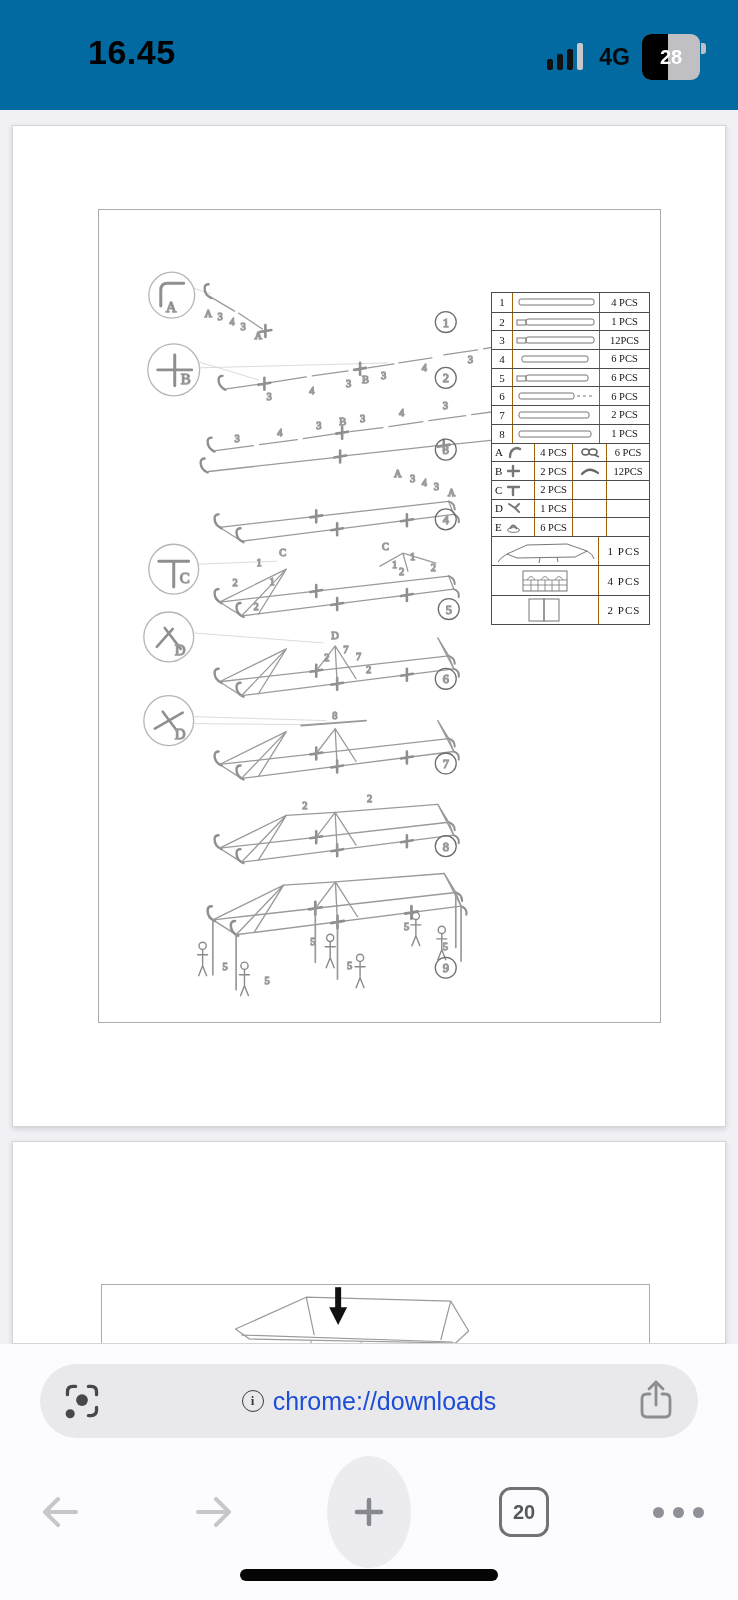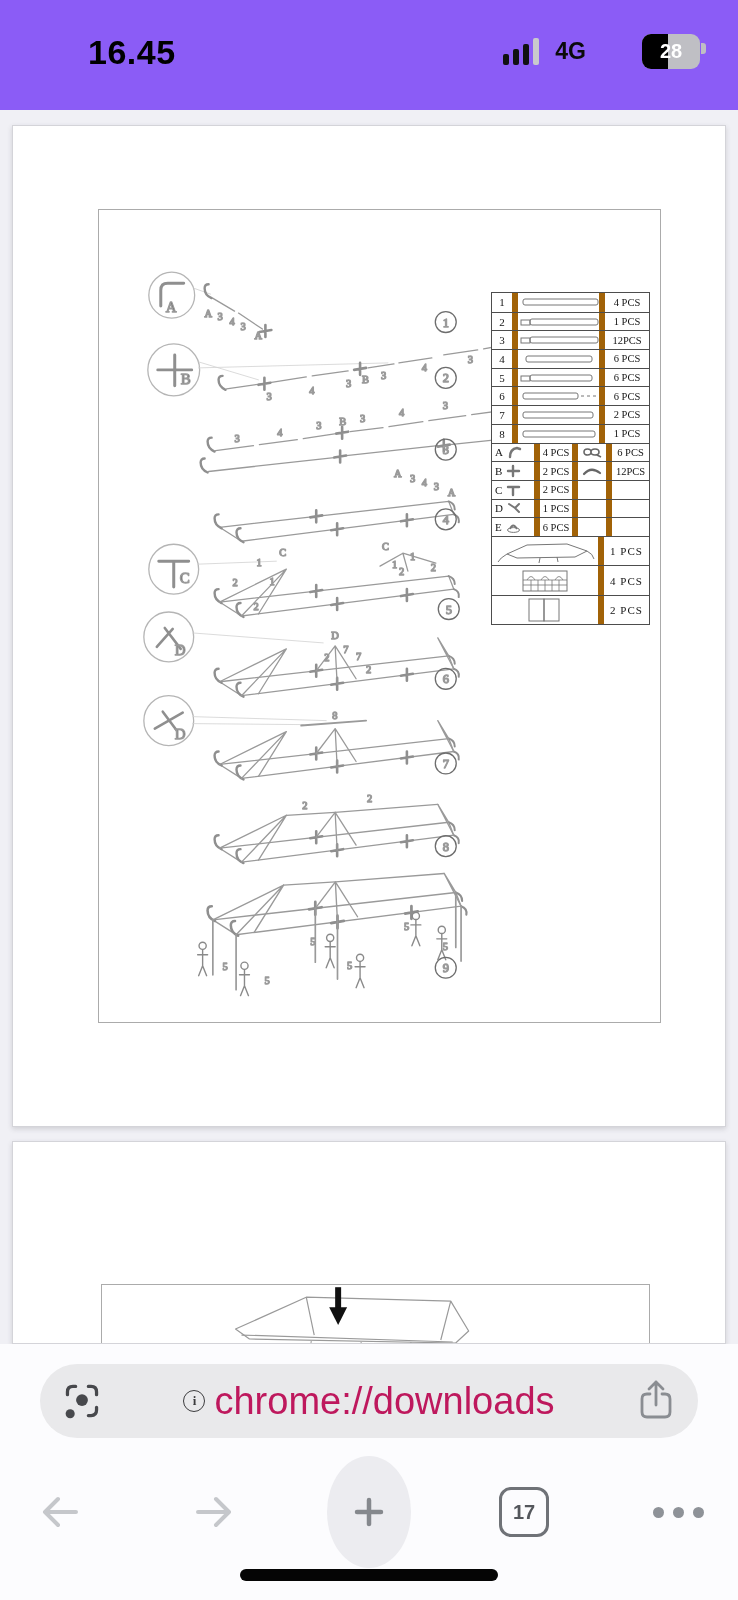--- a/index.html
+++ b/index.html
@@ -1,23 +1,23 @@
 <!DOCTYPE html>
 <html><head>
 <meta charset="utf-8">
 <style>
   html,body{margin:0;padding:0;background:#f0f0f5;}
   .screen{position:relative;width:738px;height:1600px;background:#f0f0f5;overflow:hidden;
           font-family:"Liberation Sans",sans-serif;}
   
-  .statusbar{position:absolute;left:0;top:0;width:738px;height:110px;background:#8b5cf6;z-index:5;}
+  .statusbar{position:absolute;left:0;top:0;width:738px;height:110px;background:#0369a1;z-index:5;}
   .sb-time{position:absolute;left:88px;top:33px;font-size:34px;font-weight:700;color:#000;letter-spacing:.5px;}
   .sb-right{position:absolute;right:38px;top:34px;display:flex;align-items:center;gap:12px;}
   .sb-net{font-size:23px;font-weight:600;color:#0a0a0a;}
-  .battery{position:relative;width:58px;height:35px;margin-left:44px;}
+  .battery{position:relative;width:58px;height:46px;}
   .bat-body{position:absolute;inset:0;background:#bfbfc4;border-radius:9px;overflow:hidden;}
   .bat-fill{position:absolute;left:0;top:0;bottom:0;width:45%;background:#000;}
   .bat-label{position:absolute;inset:0;display:flex;align-items:center;justify-content:center;
              color:#fff;font-size:20px;font-weight:700;z-index:2;}
   .bat-nub{position:absolute;right:-6px;top:9px;width:5px;height:11px;background:#bfbfc4;border-radius:0 3px 3px 0;}
   
   .page{position:absolute;left:12px;width:714px;background:#fff;border:1px solid #d4d4d9;
         box-shadow:0 2px 5px rgba(60,60,67,.18);box-sizing:border-box;}
   .page1{top:125px;height:1002px;}
   .page2{top:1141px;height:203px;overflow:hidden;}
@@ -26,39 +26,39 @@
   .panel2{left:88px;top:142px;width:549px;height:120px;border-bottom:none;}
   svg text{font-family:"Liberation Serif",serif;font-size:10.5px;fill:#1d1d1d;}
   svg .mk{font-size:12.5px;}
   svg .dl{font-size:15px;}
   
   .pt{position:absolute;left:392px;top:82px;width:159px;border:1px solid #4d4d4d;box-sizing:border-box;
       font-family:"Liberation Serif",serif;color:#141414;background:#fff;}
   .pt-r{display:flex;height:18.7px;border-top:1px solid #4d4d4d;align-items:stretch;box-sizing:border-box;}
   .pt-r:first-child{border-top:none;}
   .pt-rf{height:29.4px;}
-  .pt .c{display:flex;align-items:center;justify-content:center;border-left:6px solid #a16207;box-sizing:border-box;overflow:hidden;}
+  .pt .c{display:flex;align-items:center;justify-content:center;border-left:1px solid #a16207;box-sizing:border-box;overflow:hidden;}
   .pt .c:first-child{border-left:none;}
   .c-no{width:20px;font-size:11px;}
   .c-ic{flex:1;}
   .c-q{width:50px;font-size:10.5px;}
   .c-l{width:42px;font-size:11px;gap:3px;justify-content:flex-start!important;padding-left:3px;}
   .c-q2{width:38px;font-size:10.5px;}
   .c-ic2{width:34px;}
   .c-q3{flex:1;font-size:10.5px;}
   .c-fi{flex:1;}
   .c-fq{width:51px;font-size:11px;letter-spacing:1px;}
   
   .omnibar{position:absolute;left:0;top:1344px;width:738px;height:256px;background:#fcfcfe;z-index:6;}
   .pill{position:absolute;left:40px;top:20px;width:658px;height:74px;background:#e9e9eb;border-radius:37px;}
   .pill-lens{position:absolute;left:22px;top:17px;width:40px;height:40px;}
   .pill-center{position:absolute;left:0;right:0;top:0;bottom:0;display:flex;align-items:center;justify-content:center;gap:9px;}
   .info-i{width:20px;height:20px;border:1.8px solid #3c3c3e;border-radius:50%;display:flex;align-items:center;
           justify-content:center;font-size:13px;font-weight:700;color:#3c3c3e;font-family:"Liberation Serif",serif;}
-  .pill-url{font-size:38px;color:#be185d;font-weight:400;}
+  .pill-url{font-size:25px;color:#1d4ed8;font-weight:400;}
   .pill-share{position:absolute;right:24px;top:15px;width:36px;height:44px;}
   .toolbar{position:absolute;left:0;top:108px;width:738px;height:120px;}
   .tb-btn{position:absolute;top:0;width:96px;height:120px;display:flex;align-items:center;justify-content:center;}
   .plus-oval{width:84px;height:112px;background:#ececf0;border-radius:50%;display:flex;align-items:center;justify-content:center;}
   .tab-box{width:44px;height:44px;border:3.5px solid #6f7277;border-radius:12px;display:flex;align-items:center;
            justify-content:center;font-size:20px;font-weight:700;color:#54575c;}
   .dots{display:flex;gap:9px;}
   .dot{width:11px;height:11px;border-radius:50%;background:#8e9298;}
   .home-indicator{position:absolute;left:240px;top:1569px;width:258px;height:12px;border-radius:6px;background:#050505;z-index:7;}
 </style>
@@ -525,21 +525,21 @@
         </svg>
       </div>
       <div class="tb-btn" style="left:321px;">
         <div class="plus-oval">
           <svg width="44" height="44" viewBox="0 0 44 44" fill="none" stroke="#85888d" stroke-width="4.5" stroke-linecap="round">
             <path d="M22,10 V34 M10,22 H34"></path>
           </svg>
         </div>
       </div>
       <div class="tb-btn" style="left:476px;">
-        <div class="tab-box">17</div>
+        <div class="tab-box">20</div>
       </div>
       <div class="tb-btn" style="left:630px;">
         <div class="dots">
             <span class="dot"></span>
             <span class="dot"></span>
             <span class="dot"></span>
           </div>
       </div>
     </div>
   </div>

